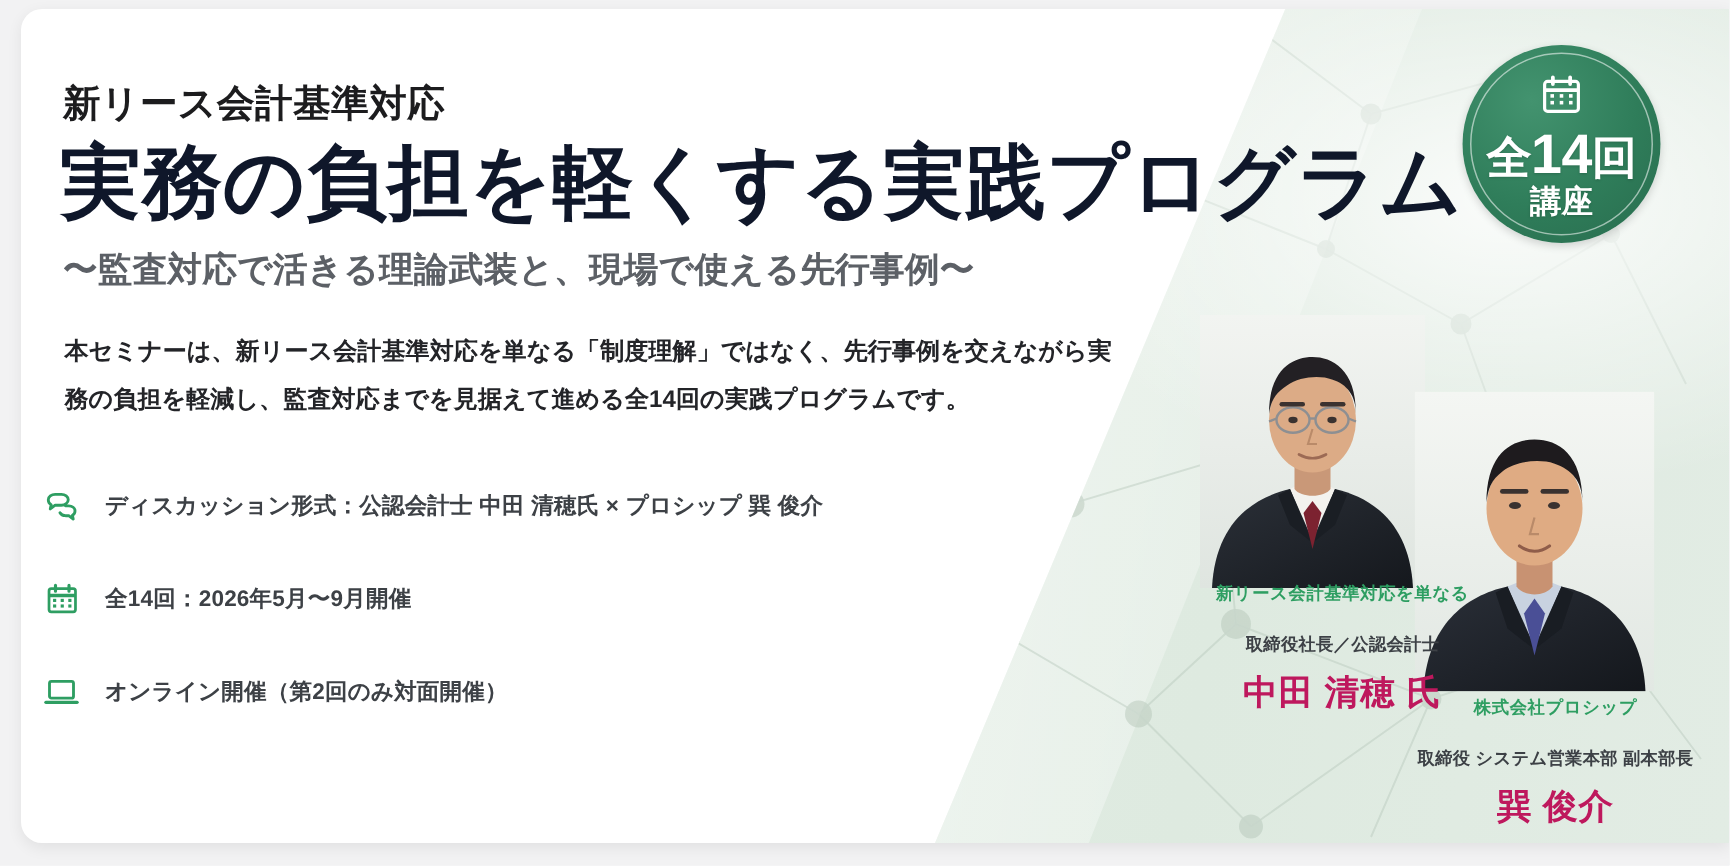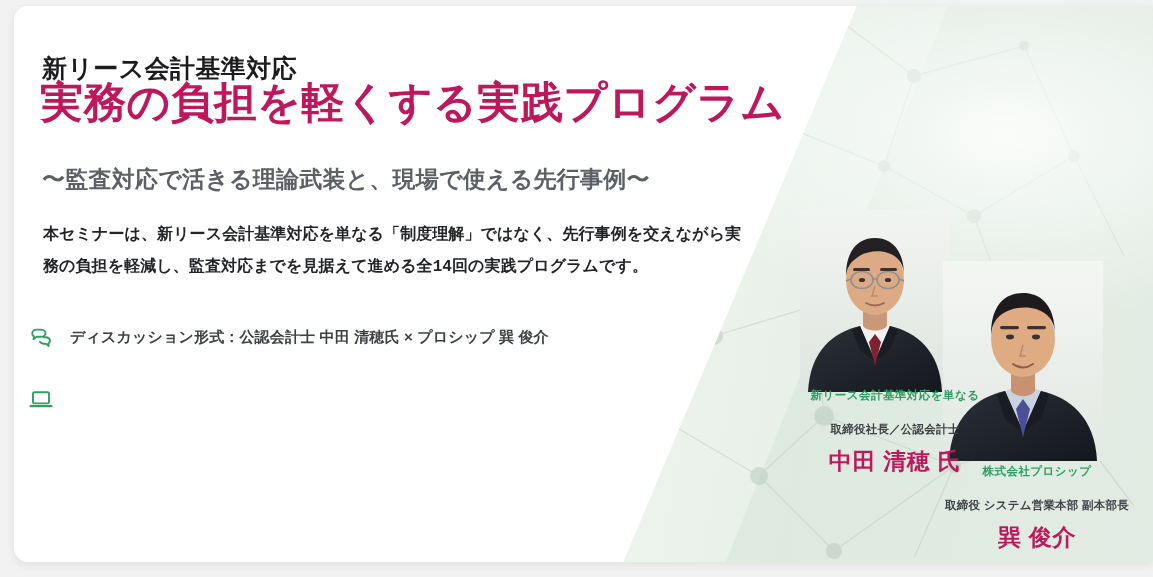--- a/index.html
+++ b/index.html
@@ -81,25 +81,25 @@
     position: absolute;
     left: 0; top: 46px;
     font-size: 25px;
     font-weight: 700;
     letter-spacing: 0.015em;
     color: #1c1c1e;
     white-space: nowrap;
   }
   .headline {
     position: absolute;
-    left: -2px; top: 68px;
-    font-size: 43px;
+    left: -2px; top: 80px;
+    font-size: 54px;
     font-weight: 700;
     letter-spacing: 0.005em;
-    color: #be185d;
+    color: #0f172a;
     white-space: nowrap;
   }
   .subhead {
     position: absolute;
     left: 0; top: 158px;
     font-size: 23px;
     font-weight: 600;
     letter-spacing: 0.01em;
     color: #5c6066;
     white-space: nowrap;
@@ -107,21 +107,20 @@
   }
   .lead {
     position: absolute;
     left: 1px; top: 213px;
     width: 712px;
     font-size: 16px;
     font-weight: 600;
     line-height: 2.0;
     color: #232428;
     letter-spacing: 0.005em;
-    font-family: Liberation Mono, monospace;
   }
 
   
   .meta {
     position: absolute;
     left: 14px;
     top: 318px;
     display: flex;
     flex-direction: column;
     gap: 36px;
@@ -289,33 +288,73 @@
       <div class="meta-row">
         <span class="meta-icon">
           <svg width="24" height="24" viewBox="0 0 24 24" fill="none" stroke="currentColor" stroke-width="1.9" stroke-linecap="round" stroke-linejoin="round">
             <path d="M3.2 8.2a4.6 3.6 0 0 1 4.6-3.6h4.1a4.6 3.6 0 0 1 0 7.2H7.8l-3.3 2.5.6-2.8a3.6 3.6 0 0 1-1.9-3.3z"></path>
             <path d="M14.6 12.2h2.2a4.2 3.3 0 0 1 4.2 3.3 3.3 3.3 0 0 1-1.7 3l.5 2.5-3-2.2h-2.2a4.2 3.3 0 0 1-3.6-2"></path>
           </svg>
         </span>
         <span class="meta-text">ディスカッション形式：公認会計士 中田 清穂氏 × プロシップ 巽 俊介</span>
       </div>
 
+      <div class="meta-row">
+        <span class="meta-icon">
+          <svg width="23" height="23" viewBox="0 0 24 24" fill="none" stroke="currentColor" stroke-width="1.9">
+            <rect x="2.8" y="4.6" width="18.4" height="16.2" rx="1.6"></rect>
+            <path d="M2.8 9.4h18.4" stroke-width="2.4"></path>
+            <path d="M7.3 2.4v4M16.7 2.4v4" stroke-linecap="round" stroke-width="2.2"></path>
+            <g fill="currentColor" stroke="none">
+              <rect x="5.6" y="11.7" width="2.2" height="2.2"></rect>
+              <rect x="10.9" y="11.7" width="2.2" height="2.2"></rect>
+              <rect x="16.2" y="11.7" width="2.2" height="2.2"></rect>
+              <rect x="5.6" y="15.6" width="2.2" height="2.2"></rect>
+              <rect x="10.9" y="15.6" width="2.2" height="2.2"></rect>
+              <rect x="16.2" y="15.6" width="2.2" height="2.2"></rect>
+            </g>
+          </svg>
+        </span>
+        <span class="meta-text">全14回：2026年5月〜9月開催</span>
+      </div>
 
       <div class="meta-row">
         <span class="meta-icon">
           <svg width="24" height="24" viewBox="0 0 24 24" fill="none" stroke="currentColor" stroke-width="1.9" stroke-linejoin="round">
             <rect x="4" y="5.2" width="16" height="11.2" rx="1.3"></rect>
             <path d="M1.6 19.2h20.8" stroke-linecap="round" stroke-width="2.2"></path>
           </svg>
         </span>
+        <span class="meta-text">オンライン開催（第2回のみ対面開催）</span>
       </div>
 
 
     </div>
 
+    <div class="badge">
+      <span class="badge-cal">
+        <svg width="30" height="30" viewBox="0 0 24 24" fill="none" stroke="#ffffff" stroke-width="1.7">
+          <rect x="3" y="5" width="18" height="16" rx="1.6"></rect>
+          <path d="M3 9.6h18" stroke-width="2"></path>
+          <path d="M7.4 2.8v3.6M16.6 2.8v3.6" stroke-linecap="round" stroke-width="2"></path>
+          <g fill="#ffffff" stroke="none">
+            <rect x="6.1" y="11.8" width="1.9" height="1.9"></rect>
+            <rect x="11.05" y="11.8" width="1.9" height="1.9"></rect>
+            <rect x="16" y="11.8" width="1.9" height="1.9"></rect>
+            <rect x="6.1" y="15.4" width="1.9" height="1.9"></rect>
+            <rect x="11.05" y="15.4" width="1.9" height="1.9"></rect>
+            <rect x="16" y="15.4" width="1.9" height="1.9"></rect>
+          </g>
+        </svg>
+      </span>
+      <div class="badge-main">
+        <span>全</span><span class="num">14</span><span>回</span>
+      </div>
+      <div class="badge-sub">講座</div>
+    </div>
 
     <div class="photo photo-a">
       <svg width="150" height="182" viewBox="0 0 150 182">
         <defs>
           <linearGradient id="bgA" x1="0" y1="0" x2="0" y2="1">
             <stop offset="0%" stop-color="#f2f4f1"></stop>
             <stop offset="100%" stop-color="#dfe5e0"></stop>
           </linearGradient>
           <linearGradient id="suitA" x1="0" y1="0" x2="1" y2="1">
             <stop offset="0%" stop-color="#2b3038"></stop>

